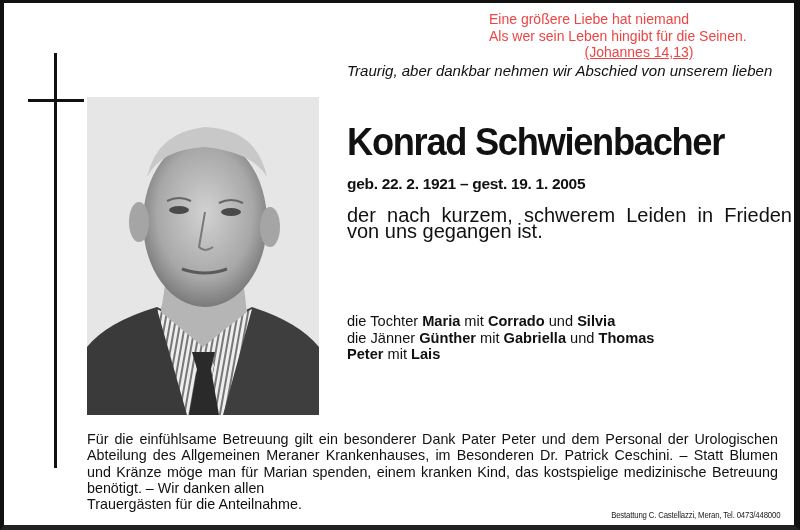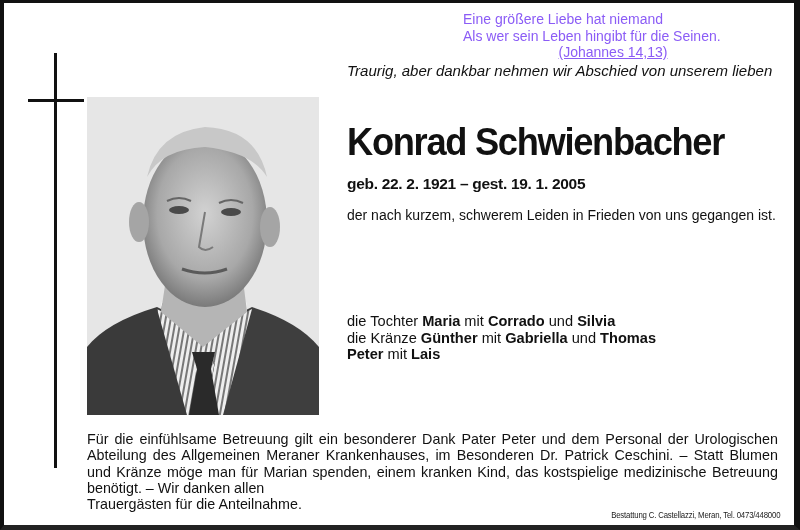--- a/index.html
+++ b/index.html
@@ -13,40 +13,40 @@
     border-right: 6px solid #111;
     border-bottom: 5px solid #222;
   }
   .cross-v {
     position: absolute; left: 50px; top: 50px; width: 3px; height: 415px; background: #111;
   }
   .cross-h {
     position: absolute; left: 24px; top: 96px; width: 56px; height: 3px; background: #111;
   }
   .quote {
-    position: absolute; left: 459px; top: 8px; width: 300px;
-    font-size: 14px; line-height: 16.5px; color: #8b5cf6;
+    position: absolute; left: 485px; top: 8px; width: 300px;
+    font-size: 14px; line-height: 16.5px; color: #ef4444;
   }
   .quote .ref { text-align: center; padding-right: 0px; text-decoration: underline; }
   .intro {
     position: absolute; left: 343px; top: 60px; width: 450px;
     font-size: 15px; line-height: 15px; font-style: italic;
   }
   .name {
     position: absolute; left: 343px; top: 117px; width: 450px;
     font-size: 39px; font-weight: bold; letter-spacing: -1.4px; line-height: 44px;
     transform: scaleX(0.93); transform-origin: left top; white-space: nowrap;
   }
   .dates {
     position: absolute; left: 343px; top: 172px; width: 450px; text-align: left;
     font-size: 15.5px; font-weight: bold; letter-spacing: -0.3px; white-space: nowrap;
   }
   .para {
     position: absolute; left: 343px; width: 445px;
-    font-size: 14px; line-height: 15.5px; text-align: justify;
+    font-size: 20px; line-height: 15.5px; text-align: justify;
   }
   .p1 { top: 205px; }
   .p2 { top: 248px; }
   .family {
     position: absolute; left: 343px; top: 310px; width: 445px;
     font-size: 14.6px; line-height: 16.5px;
   }
   .family b { font-weight: bold; }
   .photo {
     position: absolute; left: 83px; top: 94px; width: 232px; height: 318px;
@@ -125,21 +125,21 @@
 
       <path d="M95 172 Q118 180 140 172" stroke="#5a5a5a" stroke-width="3" fill="none"></path>
     </svg>
   </div>
 
   <div class="para p1">der nach kurzem, schwerem Leiden in Frieden von uns gegangen ist.</div>
 
   <div class="family">
     <div id="family-lines">
         <div><span>die Tochter </span><b>Maria</b><span> mit </span><b>Corrado</b><span> und </span><b>Silvia</b></div>
-        <div><span>die Kränze </span><b>Günther</b><span> mit </span><b>Gabriella</b><span> und </span><b>Thomas</b></div>
+        <div><span>die Jänner </span><b>Günther</b><span> mit </span><b>Gabriella</b><span> und </span><b>Thomas</b></div>
         <div><b>Peter</b><span> mit </span><b>Lais</b></div>
       </div>
   </div>
 
   <div class="thanks">
     <div>Für die einfühlsame Betreuung gilt ein besonderer Dank Pater Peter und dem Personal der Urologischen Abteilung des Allgemeinen Meraner Krankenhauses, im Besonderen Dr. Patrick Ceschini. – Statt Blumen und Kränze möge man für Marian spenden, einem kranken Kind, das kostspielige medizinische Betreuung benötigt. – Wir danken allen</div>
     <div class="last">Trauergästen für die Anteilnahme.</div>
   </div>
 
   <div class="undertaker">Bestattung C. Castellazzi, Meran, Tel. 0473/448000</div>

